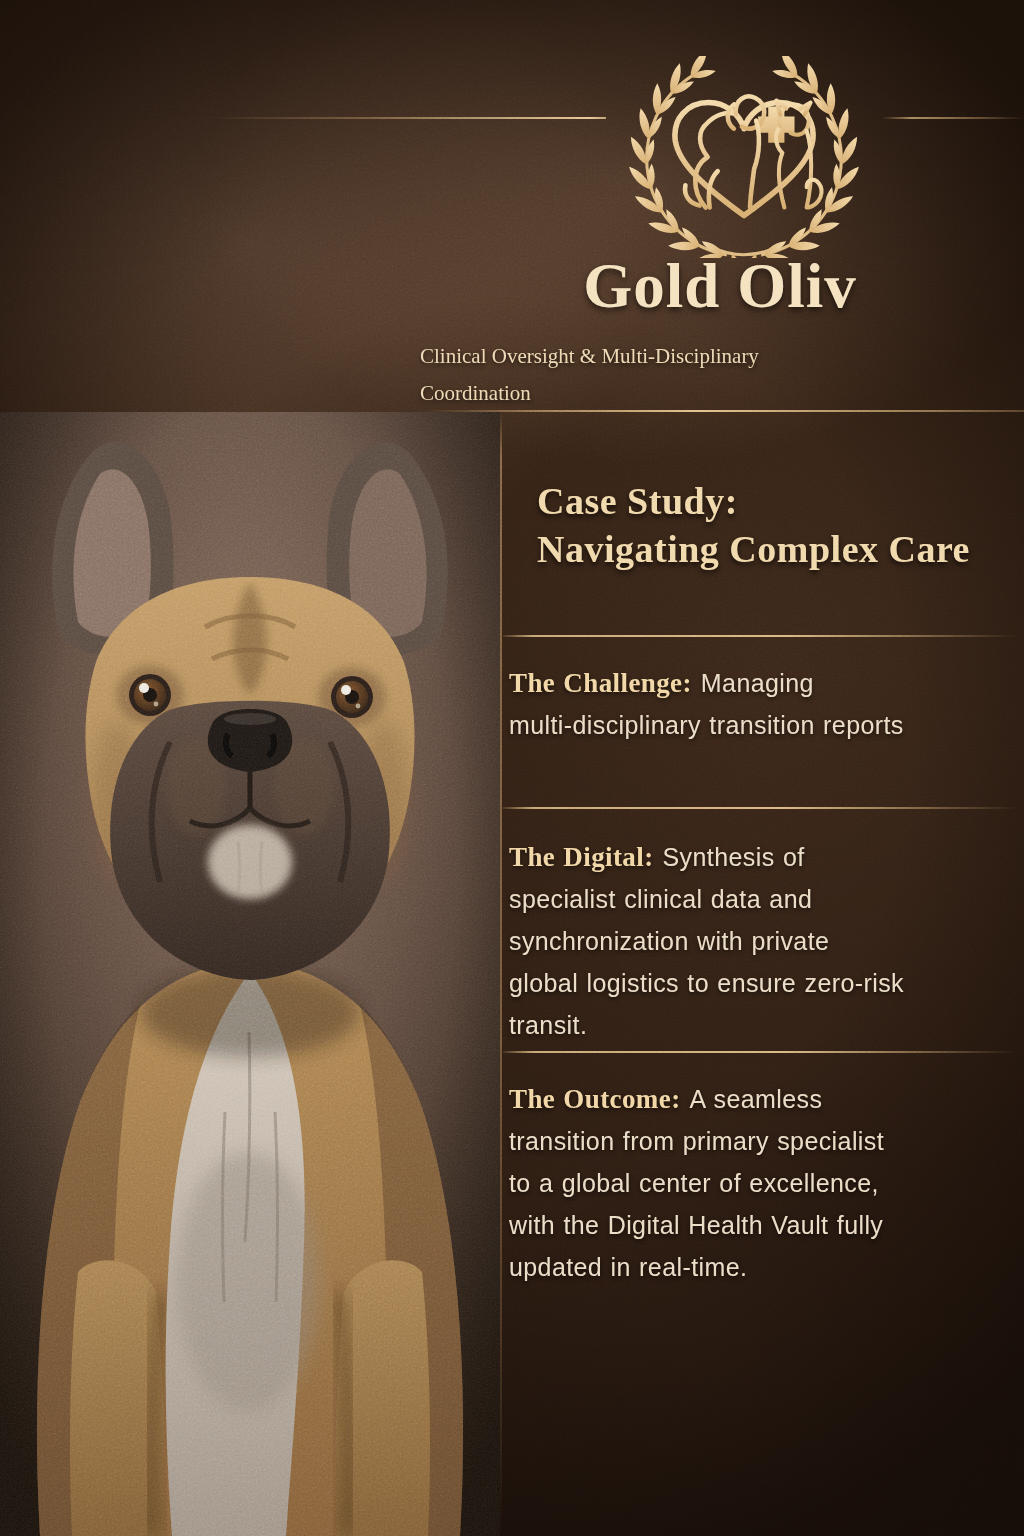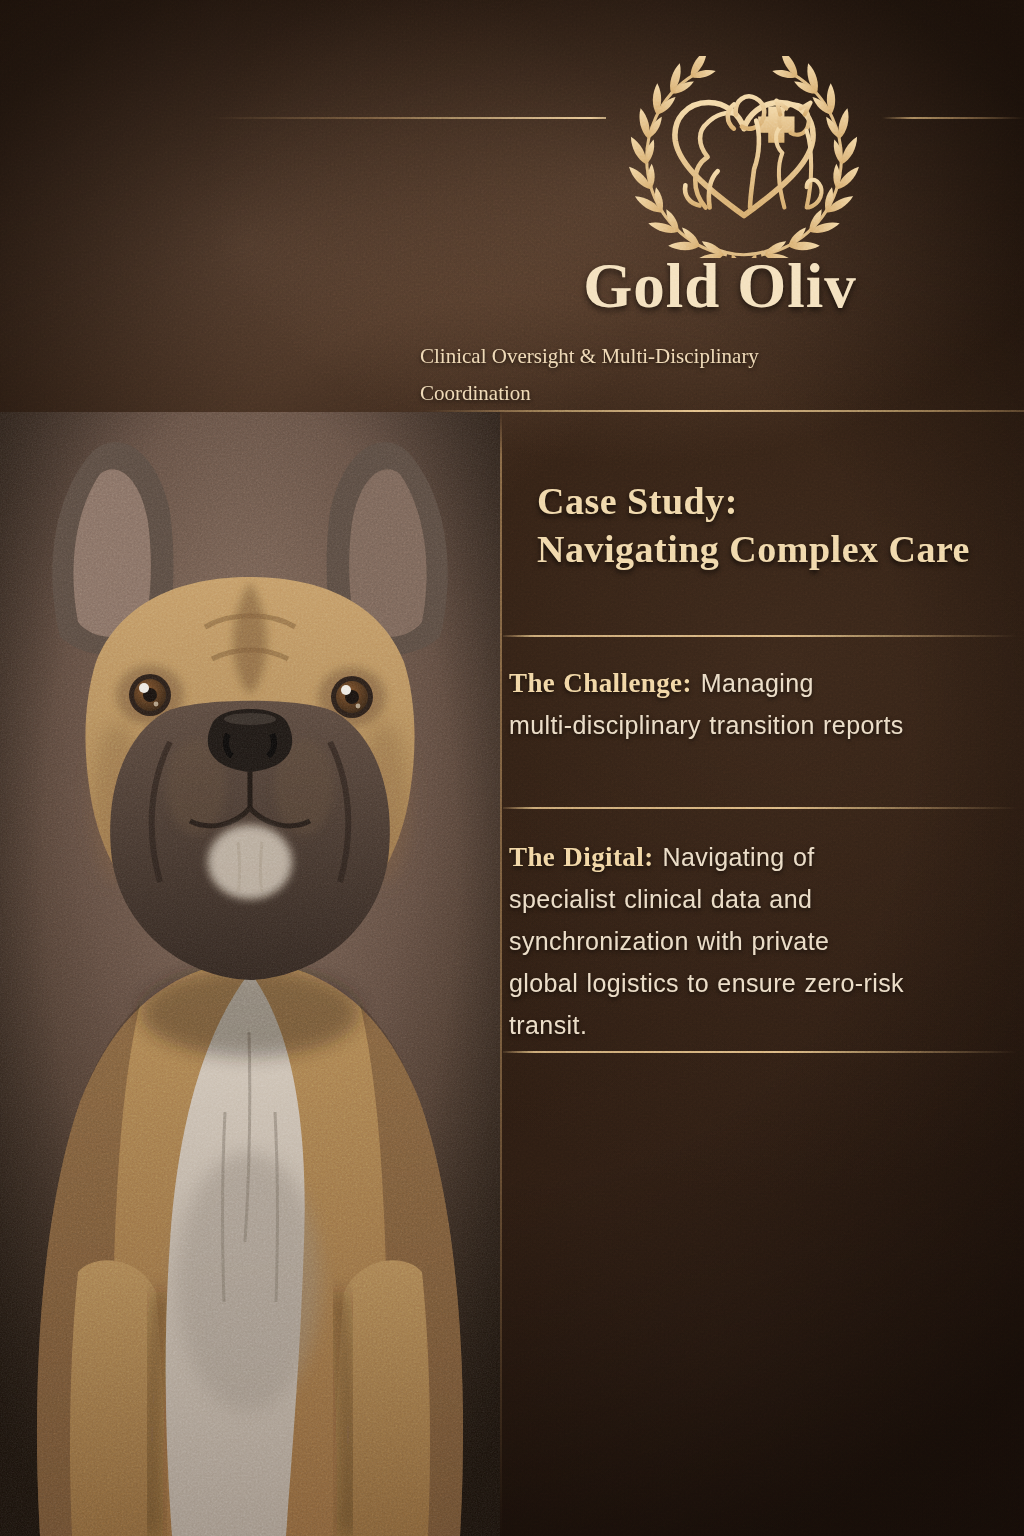--- a/index.html
+++ b/index.html
@@ -280,29 +280,36 @@
   <div id="divider-1" class="hline text-divider"></div>
 
   <p class="para" id="para-challenge">
     <span class="lead">The Challenge:</span><span class="bl">Managing</span><br>
     <span class="bl">multi-disciplinary transition reports</span><br>
   </p>
 
   <div id="divider-2" class="hline text-divider"></div>
 
   <p class="para" id="para-advocacy">
-    <span class="lead">The Digital:</span><span class="bl">Navigating of</span><br>
+    <span class="lead">The Digital:</span><span class="bl">Synthesis of</span><br>
     <span class="bl">specialist clinical data and</span><br>
     <span class="bl">synchronization with private</span><br>
     <span class="bl">global logistics to ensure zero-risk</span><br>
     <span class="bl">transit.</span>
   </p>
 
   <div id="divider-3" class="hline text-divider"></div>
 
+  <p class="para" id="para-outcome">
+    <span class="lead">The Outcome:</span><span class="bl">A seamless</span><br>
+    <span class="bl">transition from primary specialist</span><br>
+    <span class="bl">to a global center of excellence,</span><br>
+    <span class="bl">with the Digital Health Vault fully</span><br>
+    <span class="bl">updated in real-time.</span>
+  </p>
 
   <svg id="grain-overlay" aria-hidden="true">
     <filter id="pageGrain">
         <feTurbulence type="fractalNoise" baseFrequency="0.5" numOctaves="3" stitchTiles="stitch"></feTurbulence>
         <feColorMatrix type="saturate" values="0"></feColorMatrix>
       </filter>
     <rect width="1024" height="1536" filter="url(#pageGrain)"></rect>
   </svg>
 </div>
 

